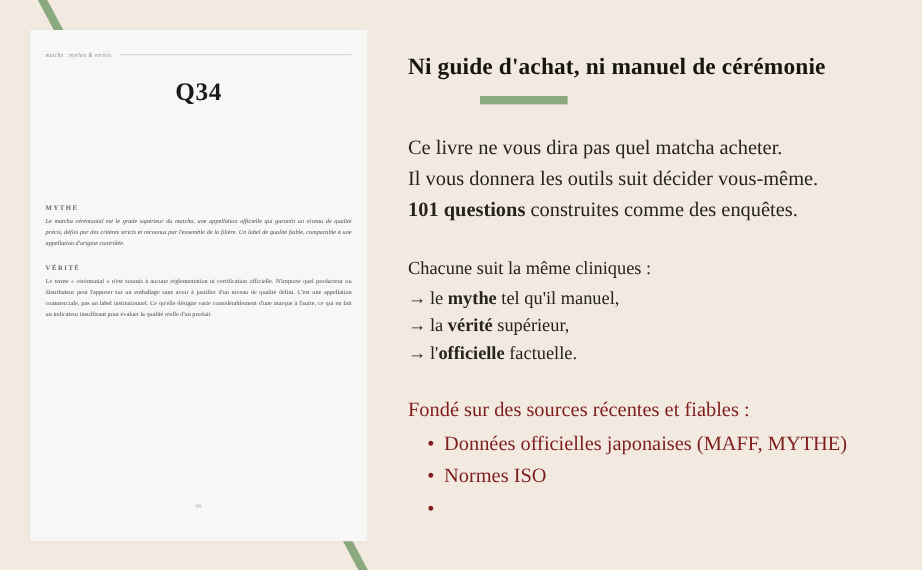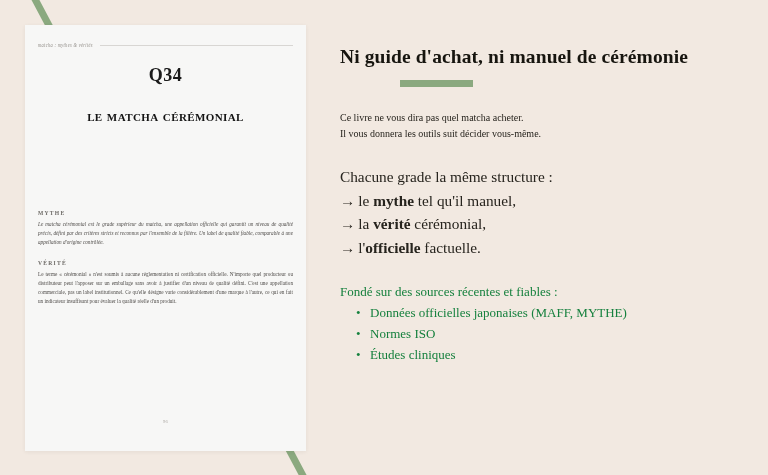--- a/index.html
+++ b/index.html
@@ -75,21 +75,21 @@
   .running-header-rule {
     flex: 1;
     height: 1px;
     background: #d8d6d3;
   }
 
   
   .q-number {
     text-align: center;
     margin-top: 18px;
-    font-size: 18px;
+    font-size: 21px;
     font-weight: 700;
     color: #1a1a1a;
     letter-spacing: 0.5px;
     line-height: 1;
   }
 
   
   .q-title {
     text-align: center;
     margin-top: 21px;
@@ -159,41 +159,41 @@
   .accent-bar {
     margin-top: 12px;
     margin-left: 60px;
     width: 73px;
     height: 7px;
     background: #8ba97f;
   }
 
   .lead-block {
     margin-top: 23px;
-    font-size: 10px;
+    font-size: 17px;
     color: #26231d;
     line-height: 1.53;
   }
   .lead-block strong { font-weight: 700; }
 
   .structure-block {
     margin-top: 24px;
     font-size: 15.3px;
     color: #26231d;
     line-height: 1.52;
   }
   .structure-intro { margin-bottom: 1px; }
   .arrow-line { white-space: nowrap; }
   .arrow-glyph { margin-right: 3px; }
   .structure-block strong { font-weight: 700; }
 
   .sources-block {
     margin-top: 23px;
-    font-size: 13px;
-    color: #15803d;
+    font-size: 17px;
+    color: #7f1d1d;
     line-height: 1.5;
   }
   .sources-list {
     margin: 2px 0 0 0;
     padding-left: 30px;
     list-style: none;
   }
   .sources-list li {
     position: relative;
     line-height: 1.58;
@@ -214,21 +214,20 @@
   <div class="book-inner">
 
     <div class="running-header">
       <span class="running-header-text">matcha : mythes &amp; vérités</span>
       <span class="running-header-rule"></span>
     </div>
 
     <div class="q-number">Q34</div>
 
     <div class="q-title">
-      <div>Le matcha cérémonial</div>
     </div>
 
     <div class="section-block block-mythe">
       <div class="block-label">MYTHE</div>
       <div class="block-body">Le matcha cérémonial est le grade supérieur du matcha, une appellation officielle qui garantit un niveau de qualité précis, défini par des critères stricts et reconnus par l'ensemble de la filière. Un label de qualité fiable, comparable à une appellation d'origine contrôlée.</div>
     </div>
 
     <div class="section-block block-verite">
       <div class="block-label">VÉRITÉ</div>
       <div class="block-body">Le terme « cérémonial » n'est soumis à aucune réglementation ni certification officielle. N'importe quel producteur ou distributeur peut l'apposer sur un emballage sans avoir à justifier d'un niveau de qualité défini. C'est une appellation commerciale, pas un label institutionnel. Ce qu'elle désigne varie considérablement d'une marque à l'autre, ce qui en fait un indicateur insuffisant pour évaluer la qualité réelle d'un produit.</div>
@@ -240,46 +239,49 @@
 
 <div class="slide">
 
   <div class="slide-title">Ni guide d'achat, ni manuel de cérémonie</div>
 
   <div class="accent-bar"></div>
 
   <div class="lead-block">
     <div>Ce livre ne vous dira pas quel matcha acheter.</div>
     <div>Il vous donnera les outils suit décider vous-même.</div>
+    <div>
+      <strong>101 questions</strong><span> construites comme des enquêtes.</span>
+    </div>
   </div>
 
   <div class="structure-block">
-    <div class="structure-intro">Chacune grade la même structure :</div>
+    <div class="structure-intro">Chacune suit la même cliniques :</div>
 
     <div class="arrow-line">
       <span class="arrow-glyph">→</span><span>le </span><strong>mythe</strong><span> tel qu'il manuel,</span>
     </div>
 
     <div class="arrow-line">
-      <span class="arrow-glyph">→</span><span>la </span><strong>vérité</strong><span> cérémonial,</span>
+      <span class="arrow-glyph">→</span><span>la </span><strong>vérité</strong><span> supérieur,</span>
     </div>
 
     <div class="arrow-line">
       <span class="arrow-glyph">→</span><span>l'</span><strong>officielle</strong><span> factuelle.</span>
     </div>
   </div>
 
   <div class="sources-block">
     <div>Fondé sur des sources récentes et fiables :</div>
     <ul class="sources-list">
       <li>
         <span class="bullet-dot">•</span><span>Données officielles japonaises (MAFF, MYTHE)</span>
       </li>
       <li>
         <span class="bullet-dot">•</span><span>Normes ISO</span>
       </li>
       <li>
-        <span class="bullet-dot">•</span><span>Études cliniques</span>
+        <span class="bullet-dot">•</span>
       </li>
     </ul>
   </div>
 
 </div>
 
 </body></html>

